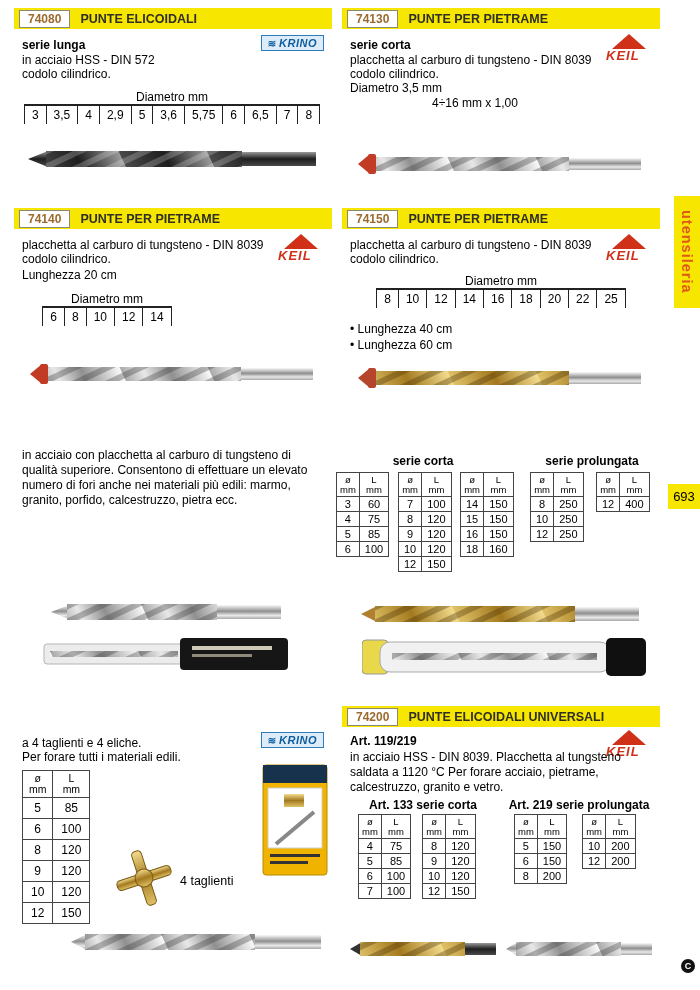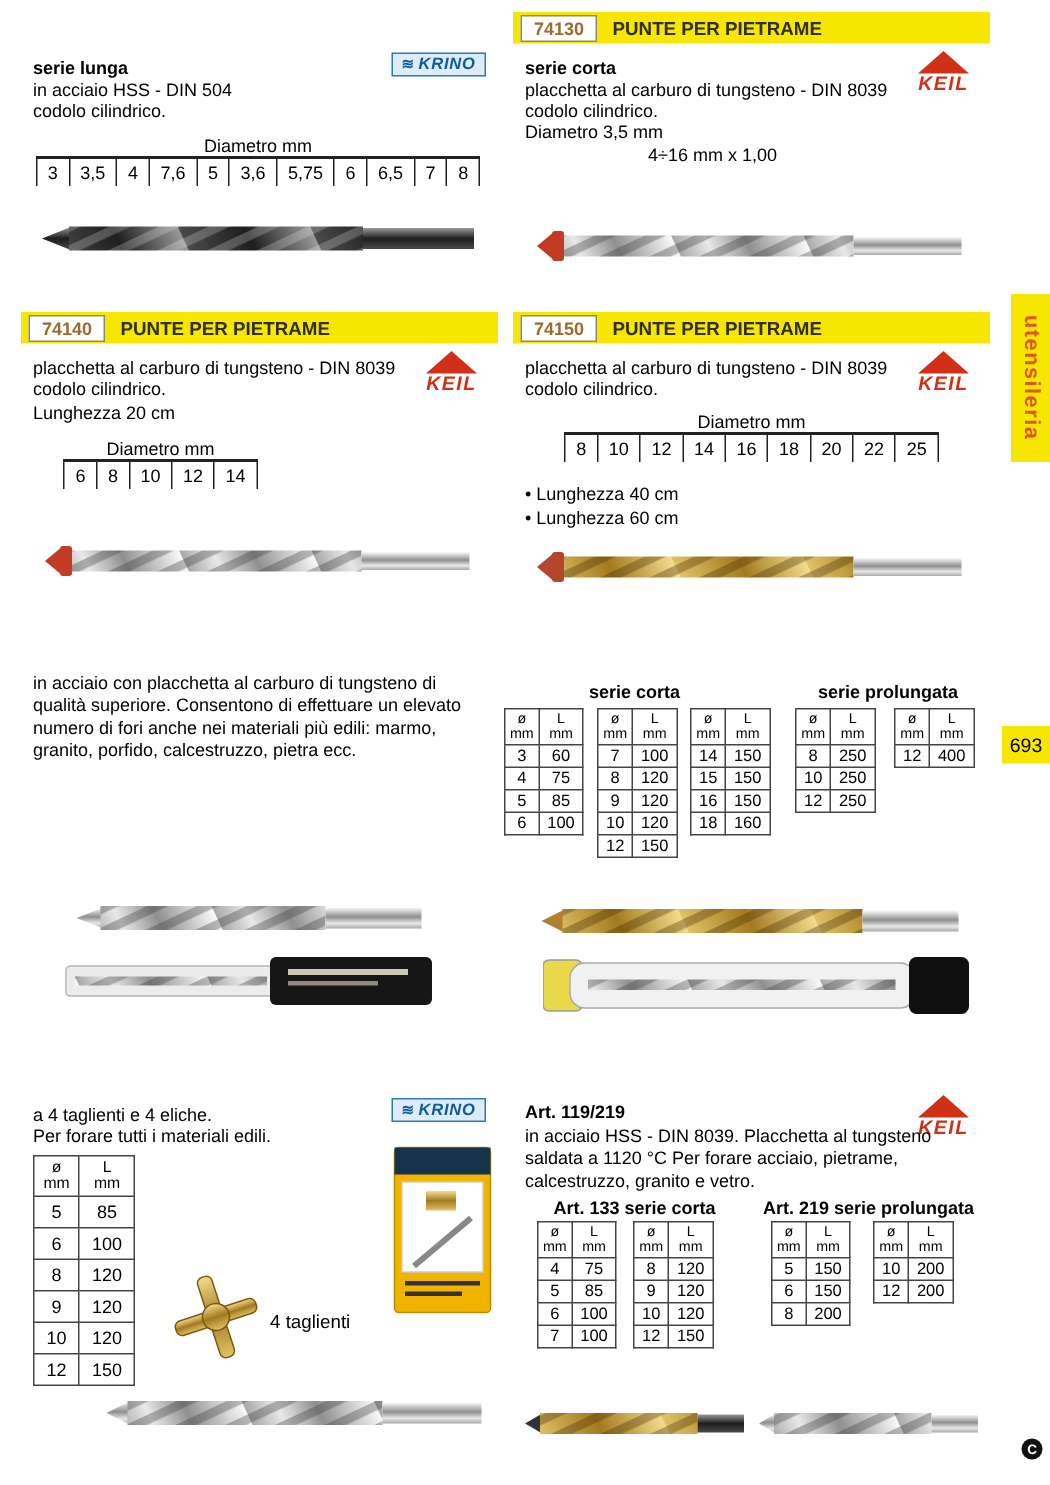--- a/index.html
+++ b/index.html
@@ -21,21 +21,21 @@
 table.pair{border-collapse:collapse;background:#fff}
 table.pair th,table.pair td{border:1px solid #444;text-align:center;font-weight:normal}
 table.pair th{font-size:9.5px;line-height:9.5px;padding:2px 3px}
 table.pair td{font-size:11px;padding:1px 5px;min-width:17px;height:14px}
 table.pair.lg td{font-size:12px;padding:3px 8px;min-width:22px;height:15px}
 table.pair.lg th{font-size:10.5px;line-height:11px;padding:2px 4px}
 .tbl-label{font-weight:bold;font-size:12px;text-align:center}
 .krino{display:inline-flex;align-items:center;gap:3px;background:#ddecf8;border:1px solid #2d7cba;padding:1px 6px}
 .krino-icon{color:#0d5c9e;font-size:10px;font-weight:bold}
 .krino-label{color:#0d5c9e;font-weight:bold;font-style:italic;font-size:11px;letter-spacing:.5px}
-.keil{width:46px;text-align:center}
+.keil{width:46px;}
 .keil-roof{width:0;height:0;border-left:17px solid transparent;border-right:17px solid transparent;border-bottom:15px solid #d03018;margin:0 auto}
 .keil-label{color:#d03018;font-weight:bold;font-style:italic;font-size:13px;letter-spacing:1px;line-height:14px}
 .diager{position:absolute;left:322px;top:3px;background:#000;color:#fff;font-weight:bold;font-size:10.5px;letter-spacing:1.5px;padding:2px 9px}
 .side-strip{position:absolute;left:674px;top:196px;width:26px;height:112px;background:#f7e600;display:flex;align-items:center;justify-content:center}
 .side-strip span{writing-mode:vertical-rl;font-weight:bold;font-size:14.5px;color:#e0571c;letter-spacing:1px}
 .page-badge{position:absolute;left:668px;top:484px;width:32px;height:25px;background:#f7e600;display:flex;align-items:center;justify-content:center;font-weight:normal;font-size:13px}
 .corner-mark{position:absolute;left:681px;top:959px;width:14px;height:14px;border-radius:50%;background:#111;color:#fff;display:flex;align-items:center;justify-content:center;font-size:9px;font-weight:bold}
 .callout{font-weight:normal;font-size:12.5px}
 .tilt{transform:rotate(-18deg)}
 </style>
@@ -69,34 +69,38 @@
         <rect width="6" height="80" fill="rgba(255,255,255,0.22)"></rect>
 </pattern>
 <pattern id="pGold" width="14" height="80" patternUnits="userSpaceOnUse" patternTransform="rotate(65)">
   <rect width="14" height="80" fill="url(#gGold)"></rect>
         <rect width="6" height="80" fill="rgba(70,45,0,0.35)"></rect>
 </pattern>
 </defs>
 </svg>
 
 <div class="panel" style="left:14px;top:8px;width:318px;height:194px">
+  <div class="phead">
+    <div class="code">74080</div>
+    <div class="ptitle">PUNTE ELICOIDALI</div>
+  </div>
   <div class="abs t b" style="left:8px;top:30px">serie lunga</div>
   <div class="krino abs" style="right:8px;top:27px">
     <span class="krino-icon">≋</span>
     <span class="krino-label">KRINO</span>
   </div>
-  <div class="abs t" style="left:8px;top:45px">in acciaio HSS - DIN 504</div>
+  <div class="abs t" style="left:8px;top:45px">in acciaio HSS - DIN 572</div>
   <div class="abs t" style="left:8px;top:59px">codolo cilindrico.</div>
   <div class="diamwrap abs" style="left:8px;top:82px;width:300px">
     <div class="diam-label">Diametro mm</div>
     <div class="dcells">
         <div class="dcell">3</div>
         <div class="dcell">3,5</div>
         <div class="dcell">4</div>
-        <div class="dcell">7,6</div>
+        <div class="dcell">2,9</div>
         <div class="dcell">5</div>
         <div class="dcell">3,6</div>
         <div class="dcell">5,75</div>
         <div class="dcell">6</div>
         <div class="dcell">6,5</div>
         <div class="dcell">7</div>
         <div class="dcell">8</div>
       </div>
   </div>
   <svg class="abs" style="left:12px;top:134px" width="295" height="34">
@@ -402,20 +406,24 @@
   </svg>
   <div class="callout abs" style="left:166px;top:168px">4 taglienti</div>
   <svg class="abs" style="left:55px;top:220px" width="258" height="32">
     <polygon points="2,16 18,8 18,24" fill="url(#gSilver)"></polygon>
     <rect x="16" y="8" width="170" height="16" fill="url(#pSilver)"></rect>
     <rect x="186" y="9" width="66" height="14" fill="url(#gSilver)"></rect>
   </svg>
 </div>
 
 <div class="panel" style="left:342px;top:706px;width:318px;height:278px">
+  <div class="phead">
+    <div class="code">74200</div>
+    <div class="ptitle">PUNTE ELICOIDALI UNIVERSALI</div>
+  </div>
   <div class="keil abs" style="right:8px;top:24px">
     <div class="keil-roof"></div>
     <div class="keil-label">KEIL</div>
   </div>
   <div class="abs t b" style="left:8px;top:28px">Art. 119/219</div>
   <div class="desc abs" style="left:8px;top:44px;width:302px">in acciaio HSS - DIN 8039. Placchetta al tungsteno saldata a 1120 °C Per forare acciaio, pietrame, calcestruzzo, granito e vetro.</div>
   <div class="tbl-label abs" style="left:6px;top:92px;width:150px">Art. 133 serie corta</div>
   <div class="tbl-label abs" style="left:158px;top:92px;width:158px">Art. 219 serie prolungata</div>
   <table class="pair abs" style="left:16px;top:108px">
     <thead>

